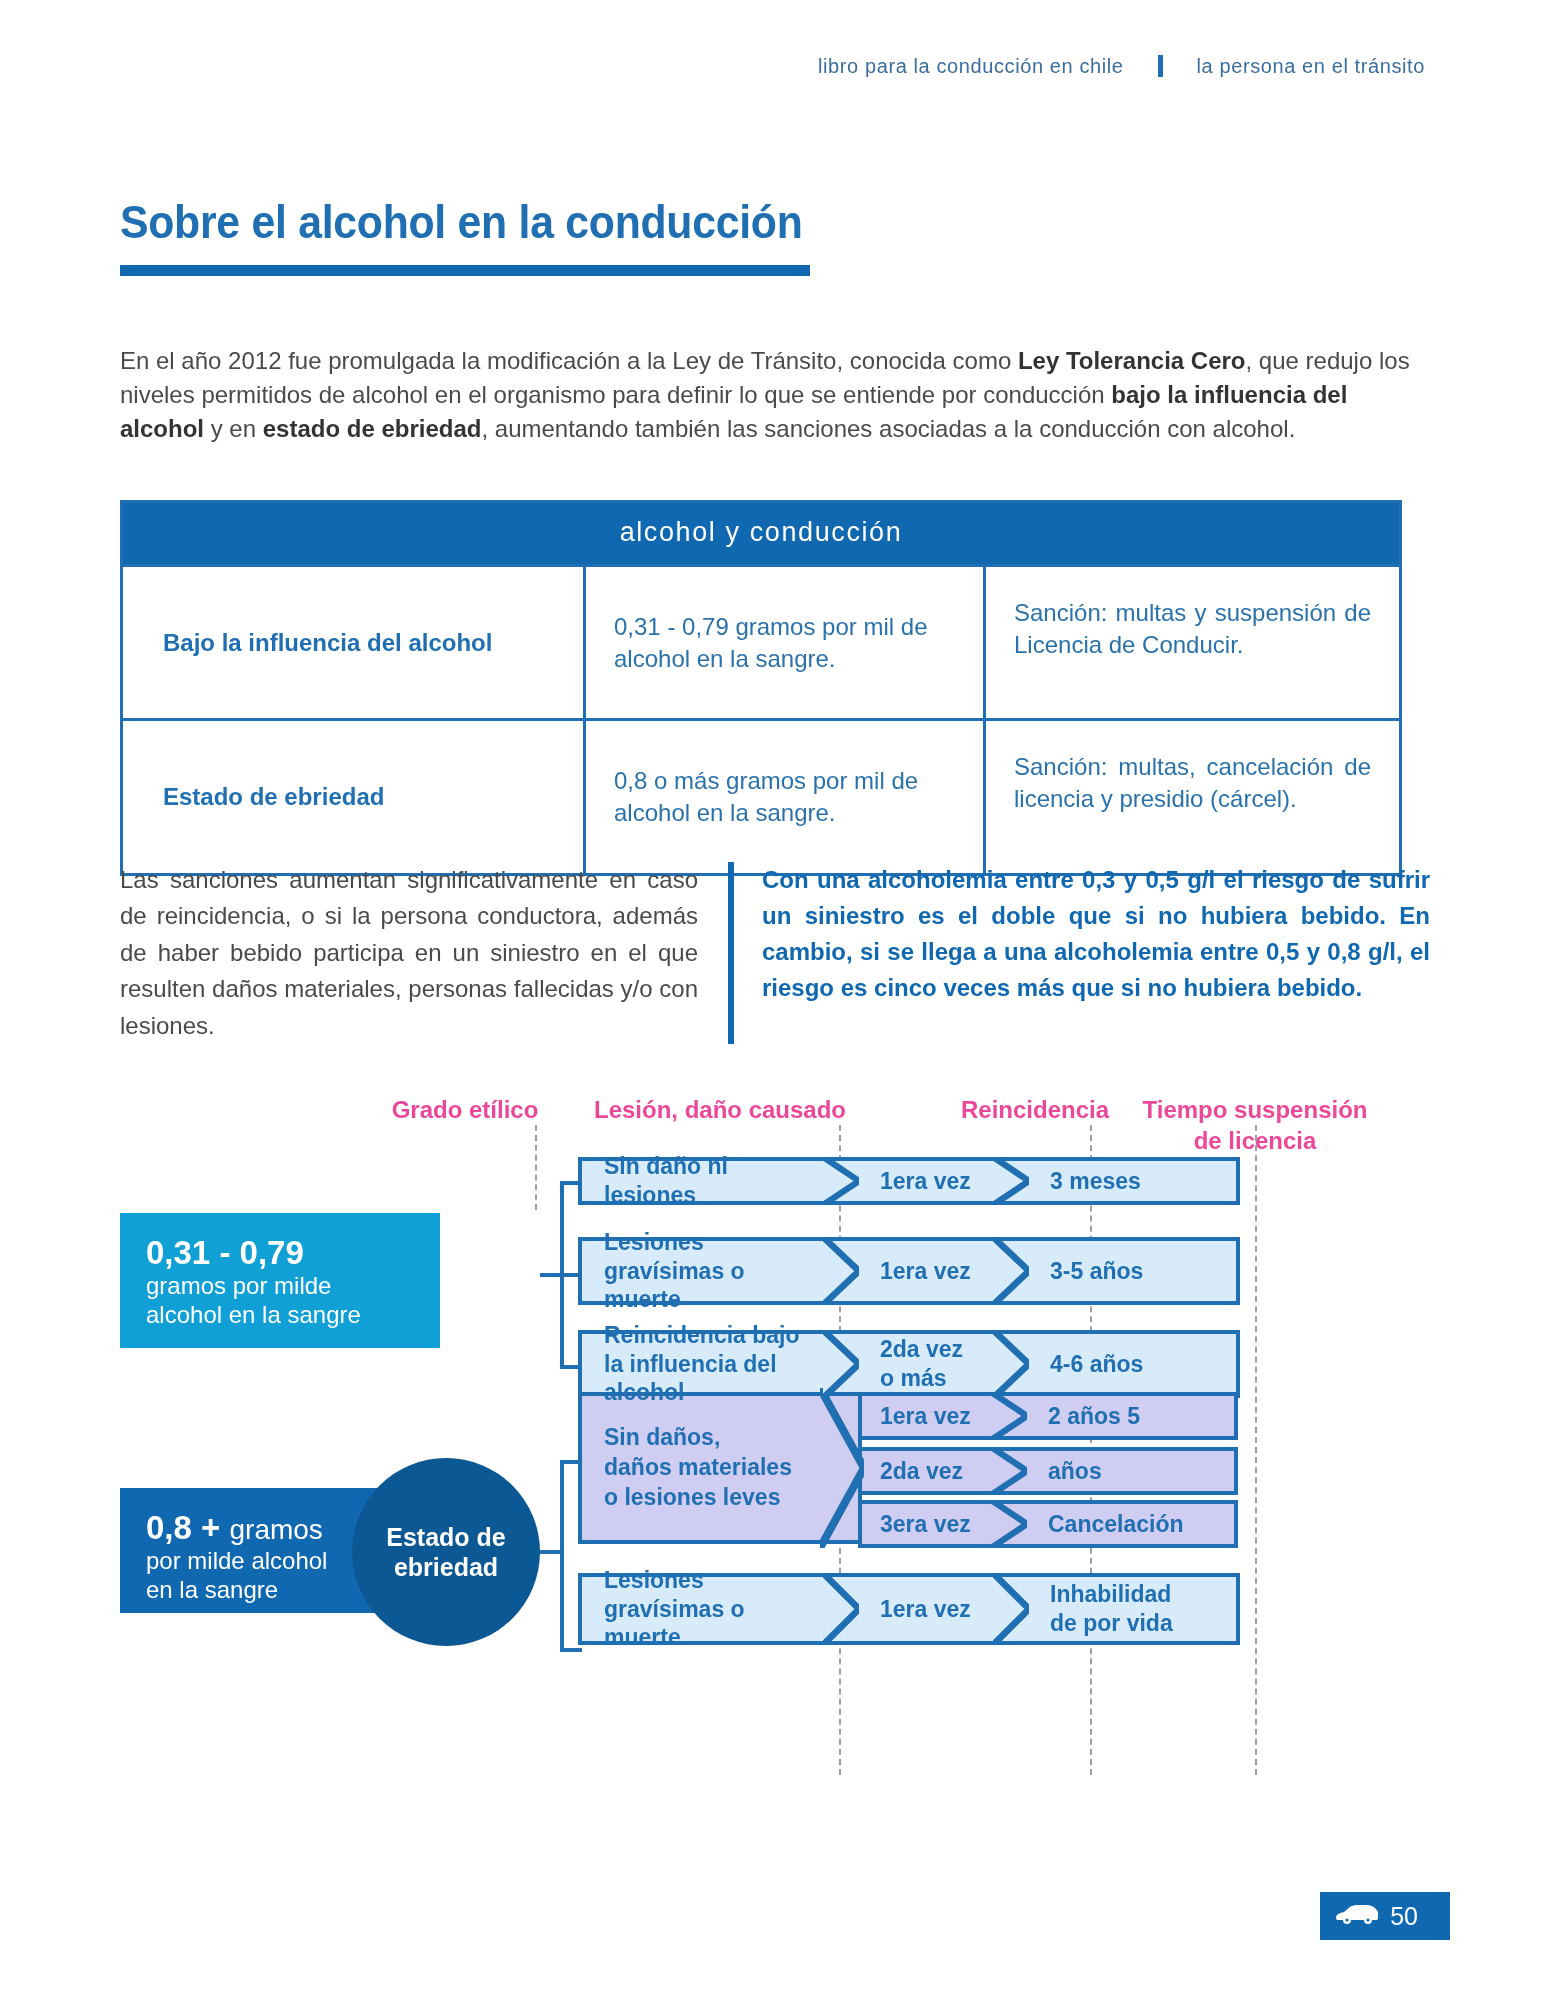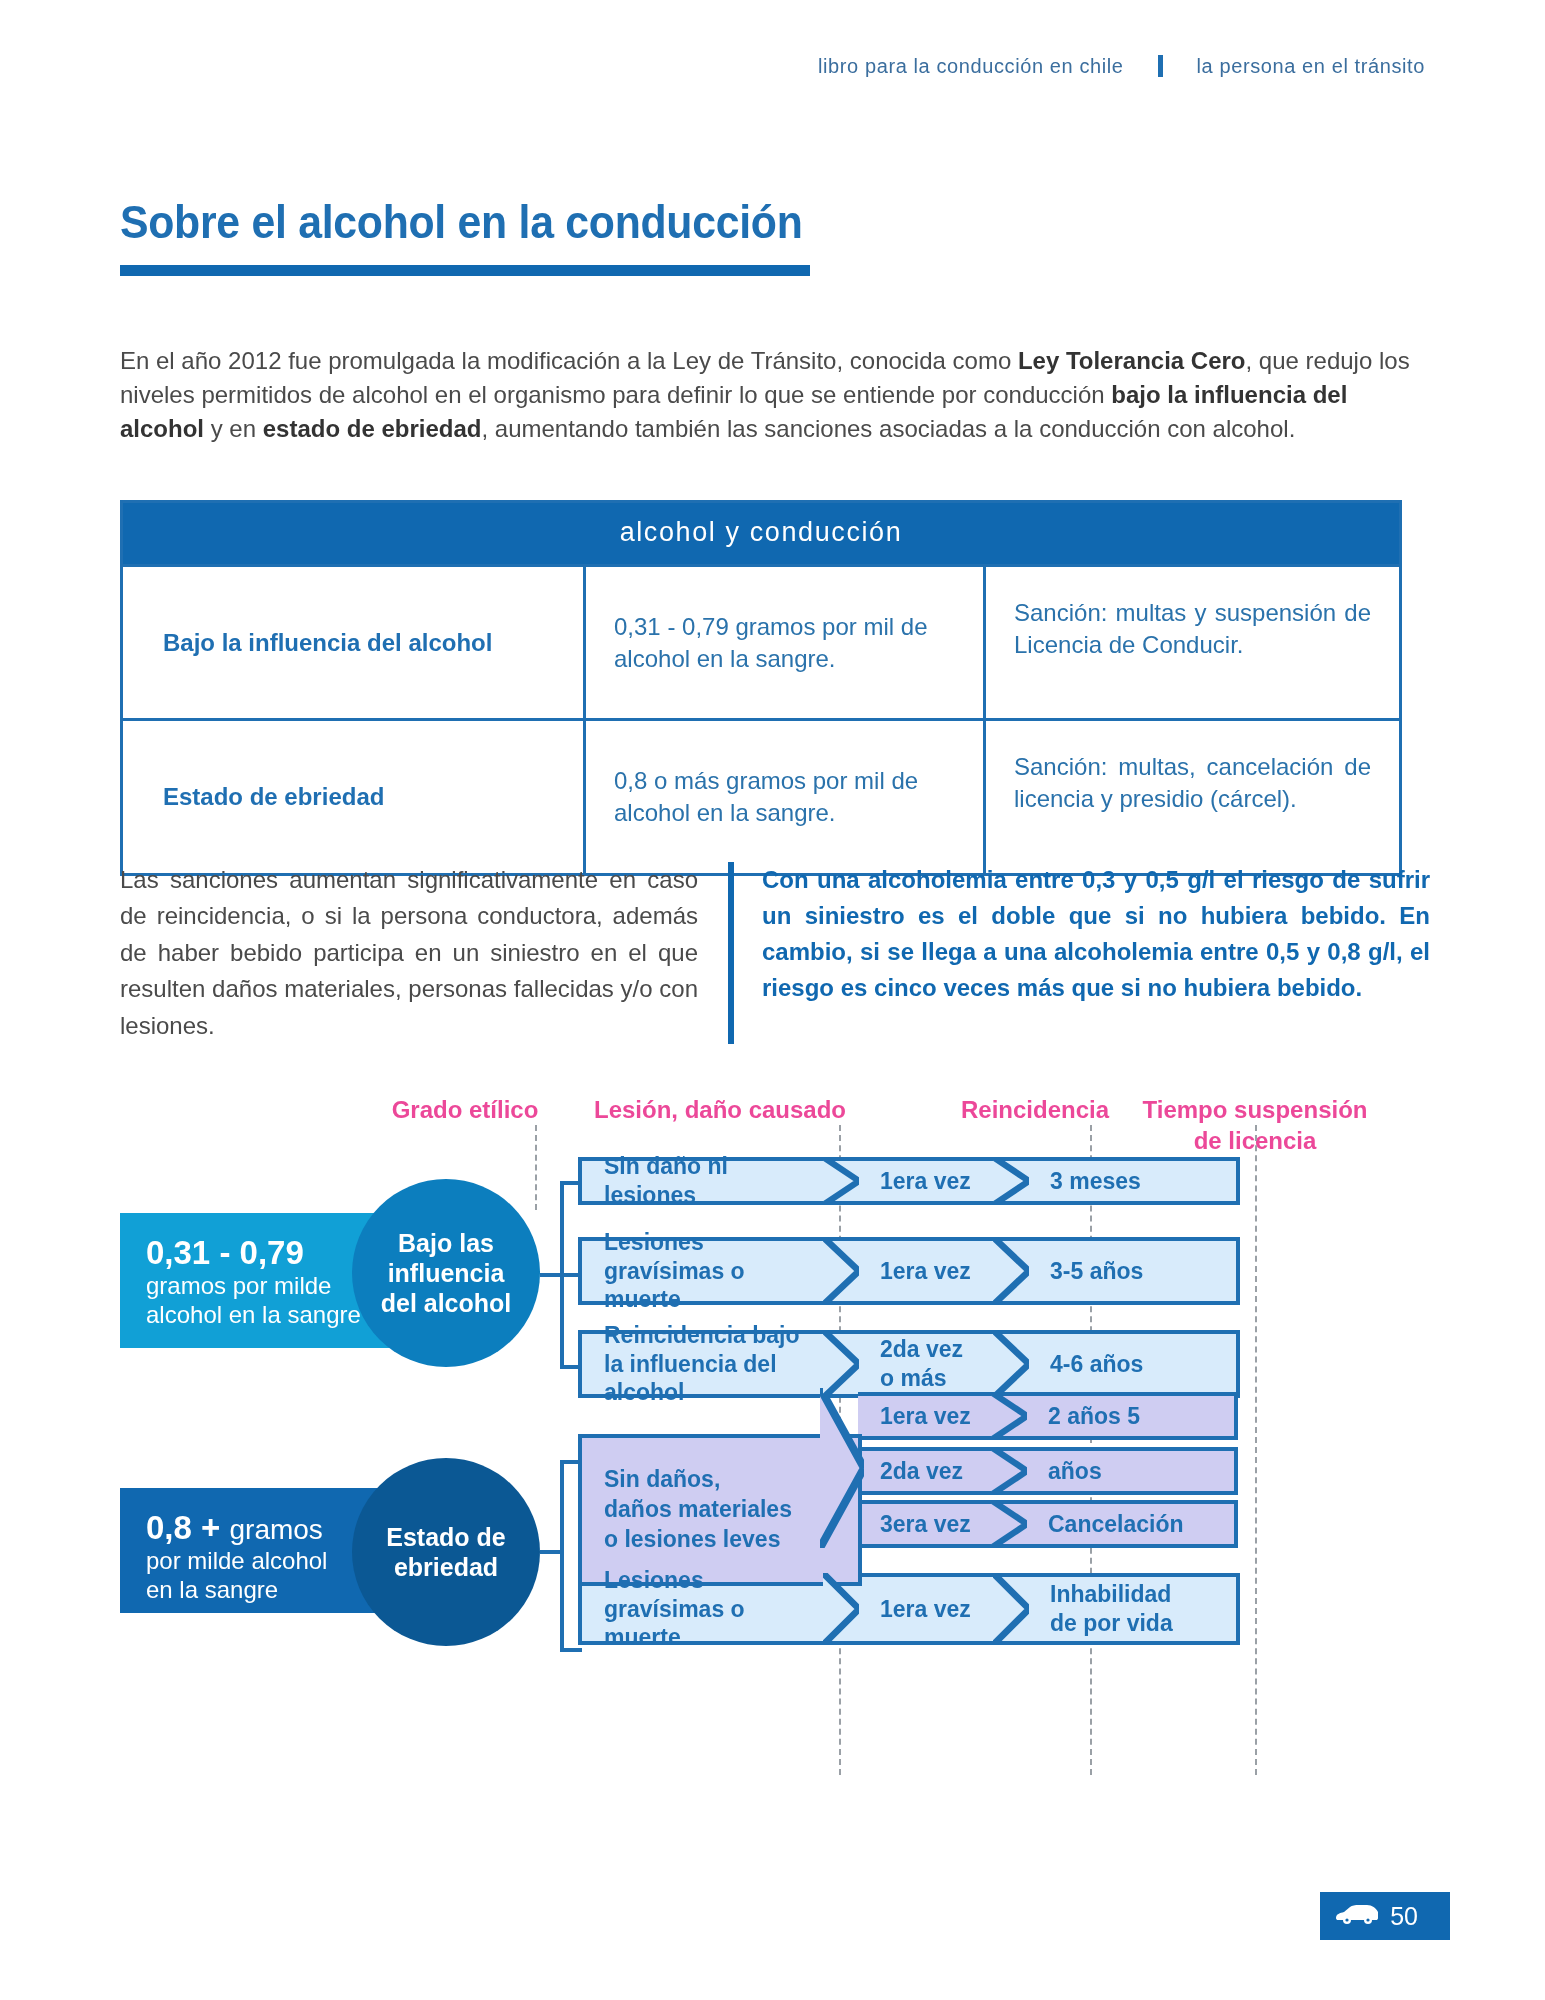--- a/index.html
+++ b/index.html
@@ -173,27 +173,20 @@
     <div class="vdash" style="left:839px;top:30px;height:650px;"></div>
     <div class="vdash" style="left:1090px;top:30px;height:650px;"></div>
     <div class="vdash" style="left:1255px;top:30px;height:650px;"></div>
 
     <div class="grade-box" style="left:120px;top:118px;width:320px;height:135px;background:#11A0D6;">
       <div class="big">0,31 - 0,79</div>
       <div class="small">gramos por milde</div>
       <div class="small">alcohol en la sangre</div>
     </div>
 
-    <div class="circle" style="left:352px;top:84px;width:188px;height:188px;background:#0C7EBE;">
-      <div>
-        <span>Bajo las</span><br>
-        <span>influencia</span><br>
-        <span>del alcohol</span>
-      </div>
-    </div>
 
     <div class="connector" style="left:540px;top:178px;width:24px;border-top-width:4px;"></div>
     <div class="connector" style="left:560px;top:86px;height:188px;border-left-width:4px;"></div>
     <div class="connector" style="left:560px;top:86px;width:22px;border-top-width:4px;"></div>
     <div class="connector" style="left:560px;top:178px;width:22px;border-top-width:4px;"></div>
     <div class="connector" style="left:560px;top:270px;width:22px;border-top-width:4px;"></div>
 
     <div class="chev-row" style="left:578px;top:62px;height:48px;">
       <div class="chev first" style="width:280px;background:#D8EBFB;">
         <span class="txt">Sin daño ni lesiones</span>
@@ -283,21 +276,21 @@
     </div>
 
     <div class="connector" style="left:540px;top:455px;width:24px;border-top-width:4px;"></div>
     <div class="connector" style="left:560px;top:365px;height:190px;border-left-width:4px;"></div>
     <div class="connector" style="left:560px;top:365px;width:22px;border-top-width:4px;"></div>
     <div class="connector" style="left:560px;top:553px;width:22px;border-top-width:4px;"></div>
 
     <div style="position:absolute;left:578px;top:297px;width:284px;height:152px;
                 background:#CFCDF2;border:4px solid #1f6fb2;box-sizing:border-box;
                 display:flex;align-items:center;font-weight:bold;color:#1f6fb2;
-                font-size:23px;line-height:1.3;padding-left:22px;padding-right:48px;z-index:2;margin-top:42px;">
+                font-size:23px;line-height:1.3;padding-left:22px;padding-right:48px;z-index:2;">
       <div>
         <span>Sin daños,</span><br>
         <span>daños materiales</span><br>
         <span>o lesiones leves</span>
       </div>
     </div>
     <div style="position:absolute;left:820px;top:293px;width:44px;height:160px;z-index:3;">
       <svg viewBox="0 0 44 160" preserveAspectRatio="none" style="display:block;width:100%;height:100%;">
         <polygon points="0,0 44,80 0,160" fill="#CFCDF2"></polygon>
         <polyline points="0,0 44,80 0,160" fill="none" stroke="#1f6fb2" stroke-width="8"></polyline>

